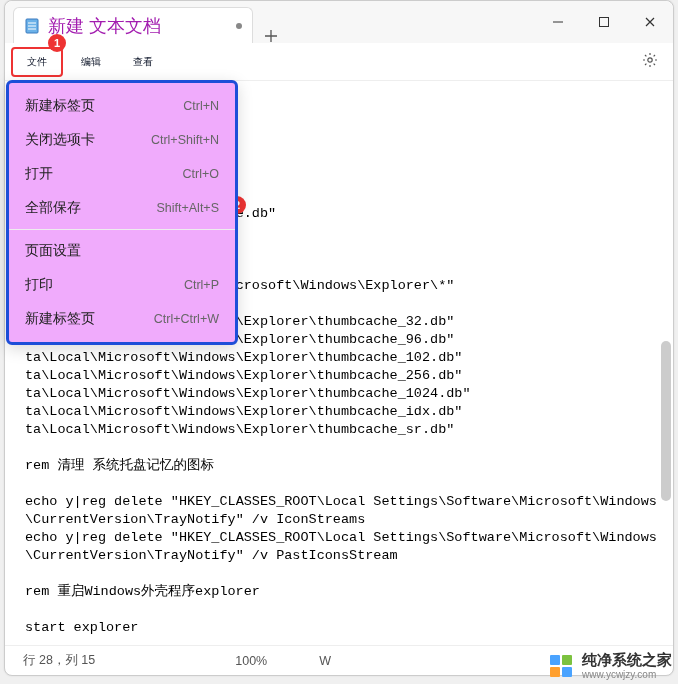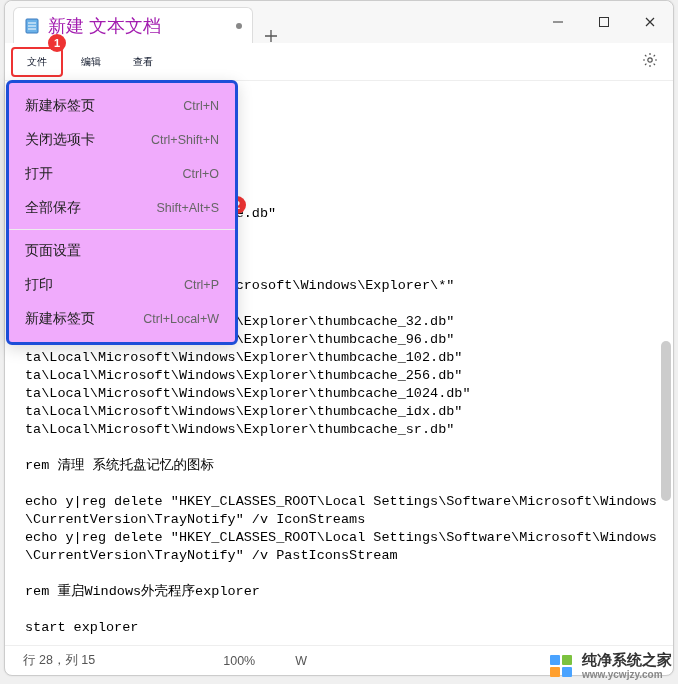--- a/index.html
+++ b/index.html
@@ -133,39 +133,39 @@
     position:relative;
   }
   .statusbar {
     height: 30px;
     border-top:1px solid #eee;
     display:flex;
     align-items:center;
     padding: 0 12px;
     font-size: 12.5px;
     color:#555;
-    gap: 28px;
+    gap: 40px;
   }
   .status-seg { padding: 0 6px; }
   .status-zoom { margin-left: 88px; }
   .watermark {
     position:absolute;
     right: 6px;
     bottom: 4px;
     display:flex;
     align-items:center;
     gap:10px;
     font-size: 15px;
     font-weight: bold;
     color:#333;
     z-index: 20;
   }
   .wm-logo { width:22px; height:22px; display:grid; grid-template-columns:1fr 1fr; grid-template-rows:1fr 1fr; gap:2px;}
   .wm-logo div{ border-radius:1px;}
-  .wm-url { font-size:10px; color:#888; font-weight:bold; display:block; line-height:1;}
+  .wm-url { font-size:10px; color:#888; font-weight:normal; display:block; line-height:1;}
   .scrollbar { position:absolute; right:2px; top:260px; width:10px; height:160px; background:#ccc; border-radius:5px;}
 </style>
 </head>
 <body>
 
 <div class="window">
 
   <div class="titlebar">
     <div class="tab-strip">
       <div class="tab">
@@ -289,21 +289,21 @@
   <div class="dd-item">
     <span>页面设置</span>
     <span class="sc"></span>
   </div>
   <div class="dd-item">
     <span>打印</span>
     <span class="sc">Ctrl+P</span>
   </div>
   <div class="dd-item">
     <span>新建标签页</span>
-    <span class="sc">Ctrl+Local+W</span>
+    <span class="sc">Ctrl+Ctrl+W</span>
   </div>
 </div>
 
 <div class="badge" style="left:228px; top:196px;">2</div>
 
 <div class="watermark">
   <div class="wm-logo">
     <div style="background:#4aa3ff"></div>
       <div style="background:#7cc23f"></div>
     <div style="background:#ff9f2e"></div>

